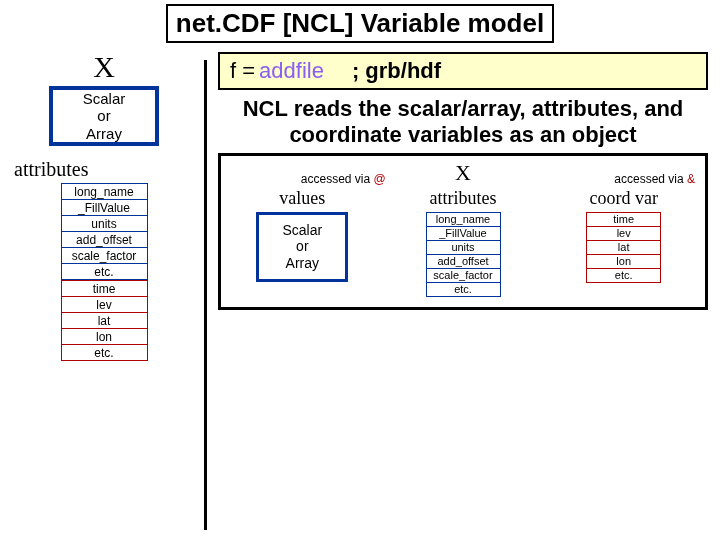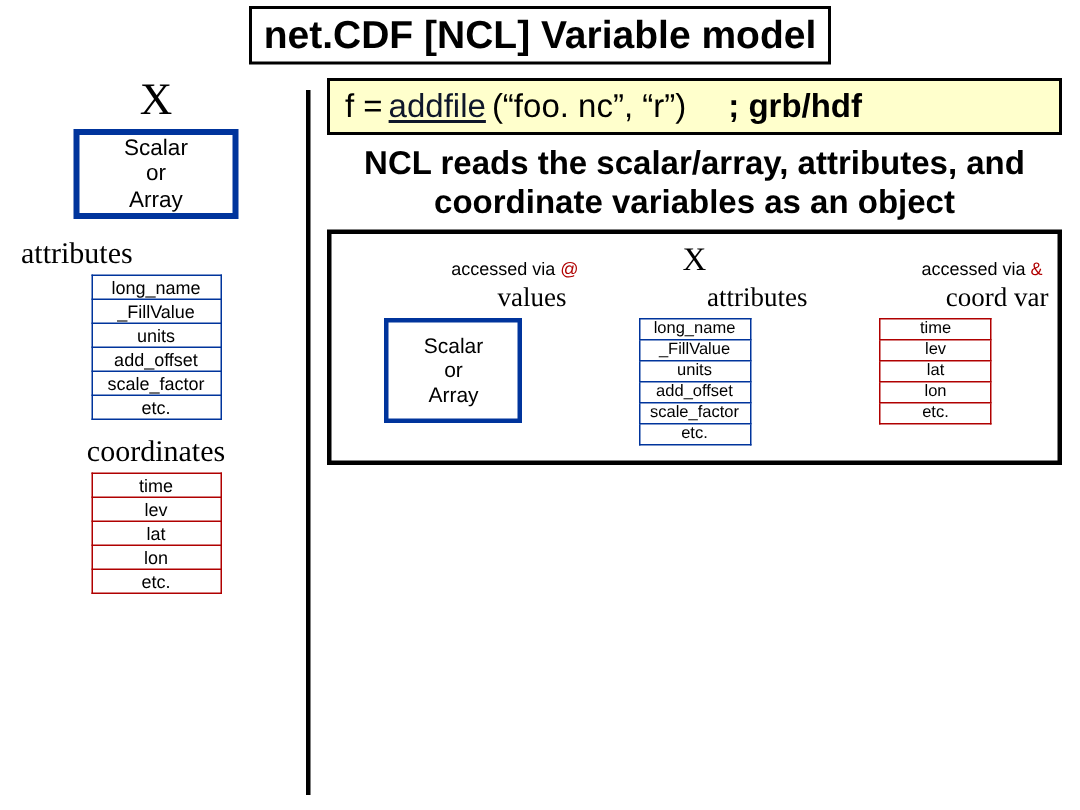--- a/index.html
+++ b/index.html
@@ -45,21 +45,21 @@
 
   .right-col {
     position: absolute; left: 218px; top: 52px; width: 490px;
   }
   .code-box {
     border: 2px solid #000; background: #ffffcc;
     padding: 4px 10px; font-size: 22px; margin-bottom: 6px;
     display: flex; align-items: baseline; gap: 4px;
   }
   .code-box .mono, .code-box span { font-family: Arial, sans-serif; }
-  .addfile { color: #0f172a; text-decoration: underline; }
+  .addfile { color: #8b5cf6; }
   .grb { margin-left: 24px; font-weight: bold; }
   .explain {
     font-size: 22px; font-weight: bold; text-align: center;
     margin: 6px 18px 2px 18px; line-height: 1.2;
   }
 
   .object-box {
     border: 3px solid #000; margin: 4px 0 0 0; padding: 4px 6px 10px 6px;
     position: relative;
   }
@@ -67,21 +67,21 @@
   .at { color: #b00000; }
   .amp { color: #b00000; }
   .cols3 { display: flex; gap: 10px; align-items: flex-start; margin-top: 2px; }
   .colh { font-size: 18px; text-align: center; margin-bottom: 3px; font-family: "Times New Roman", serif; }
   .values-box {
     border: 3px solid #00349c; width: 92px; height: 70px;
     display: flex; align-items: center; justify-content: center;
     font-size: 14px; text-align: center; margin: 0 auto; line-height: 1.2;
   }
   .mini-table.small td { min-width: 74px; font-size: 11px; height: 14px; padding: 0 4px; }
-  .colblock { flex: 1; display: flex; flex-direction: column; align-items: flex-end; }
+  .colblock { flex: 1; display: flex; flex-direction: column; align-items: center; }
   .accessed { font-size: 12px; white-space: nowrap; }
   .obj-top-row { display:flex; justify-content: space-between; align-items:flex-end; padding: 0 4px; }
   .obj-top-row > div { flex:1; }
 </style>
 </head>
 <body>
 
 <div class="title-wrap">
   <div class="title">net.CDF [NCL] Variable model</div>
 </div>
@@ -107,21 +107,20 @@
         </tr>
     <tr>
           <td>scale_factor</td>
         </tr>
     <tr>
           <td>etc.</td>
         </tr>
   </tbody>
     </table>
 
-  <div class="section-h coords-h">coordinates</div>
   <table class="mini-table red">
     <tbody>
         <tr>
           <td>time</td>
         </tr>
     <tr>
           <td>lev</td>
         </tr>
     <tr>
           <td>lat</td>
@@ -135,21 +134,20 @@
   </tbody>
     </table>
 </div>
 
 <div class="vline"></div>
 
 <div class="right-col">
   <div class="code-box">
     <span>f = </span>
     <span class="addfile">addfile</span>
-    <span>(“foo. nc”, “r”)</span>
     <span class="grb">; grb/hdf</span>
   </div>
 
   <div class="explain">NCL reads the scalar/array, attributes, and coordinate variables as an object</div>
 
   <div class="object-box">
     <div class="obj-top-row">
       <div class="accessed" style="text-align:right;">
         <span>accessed via </span><span class="at">@</span>
       </div>

